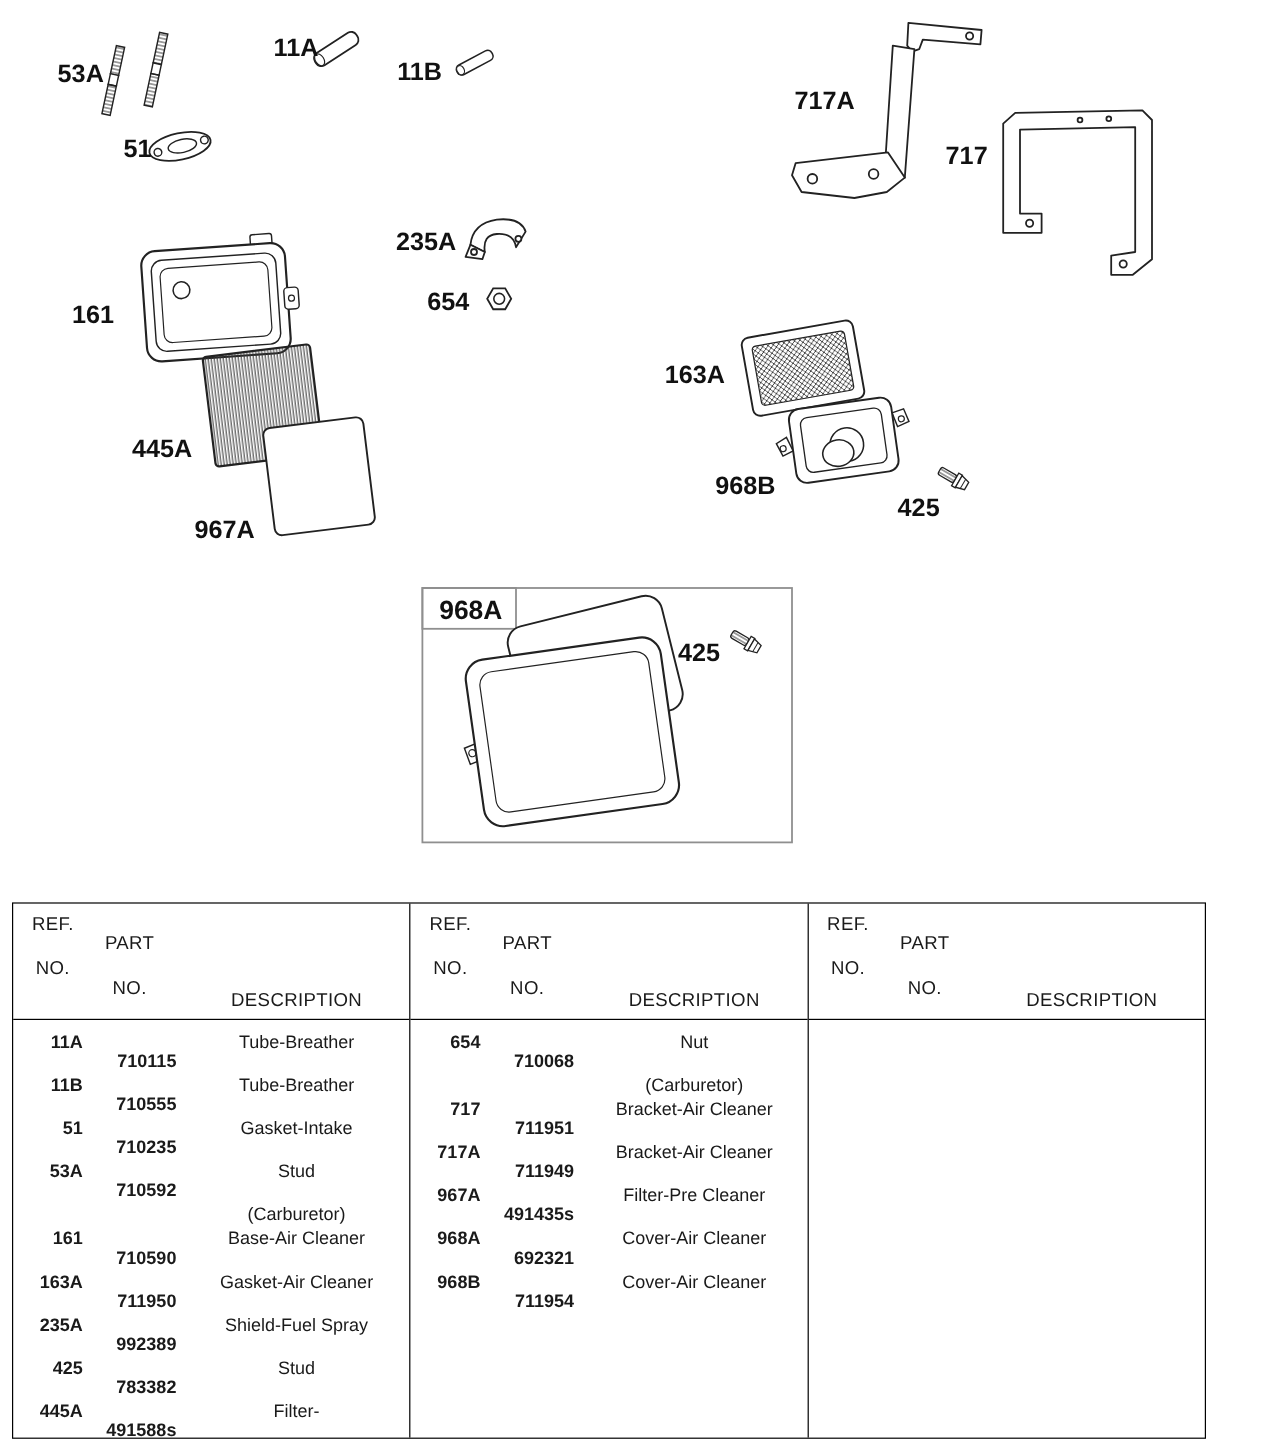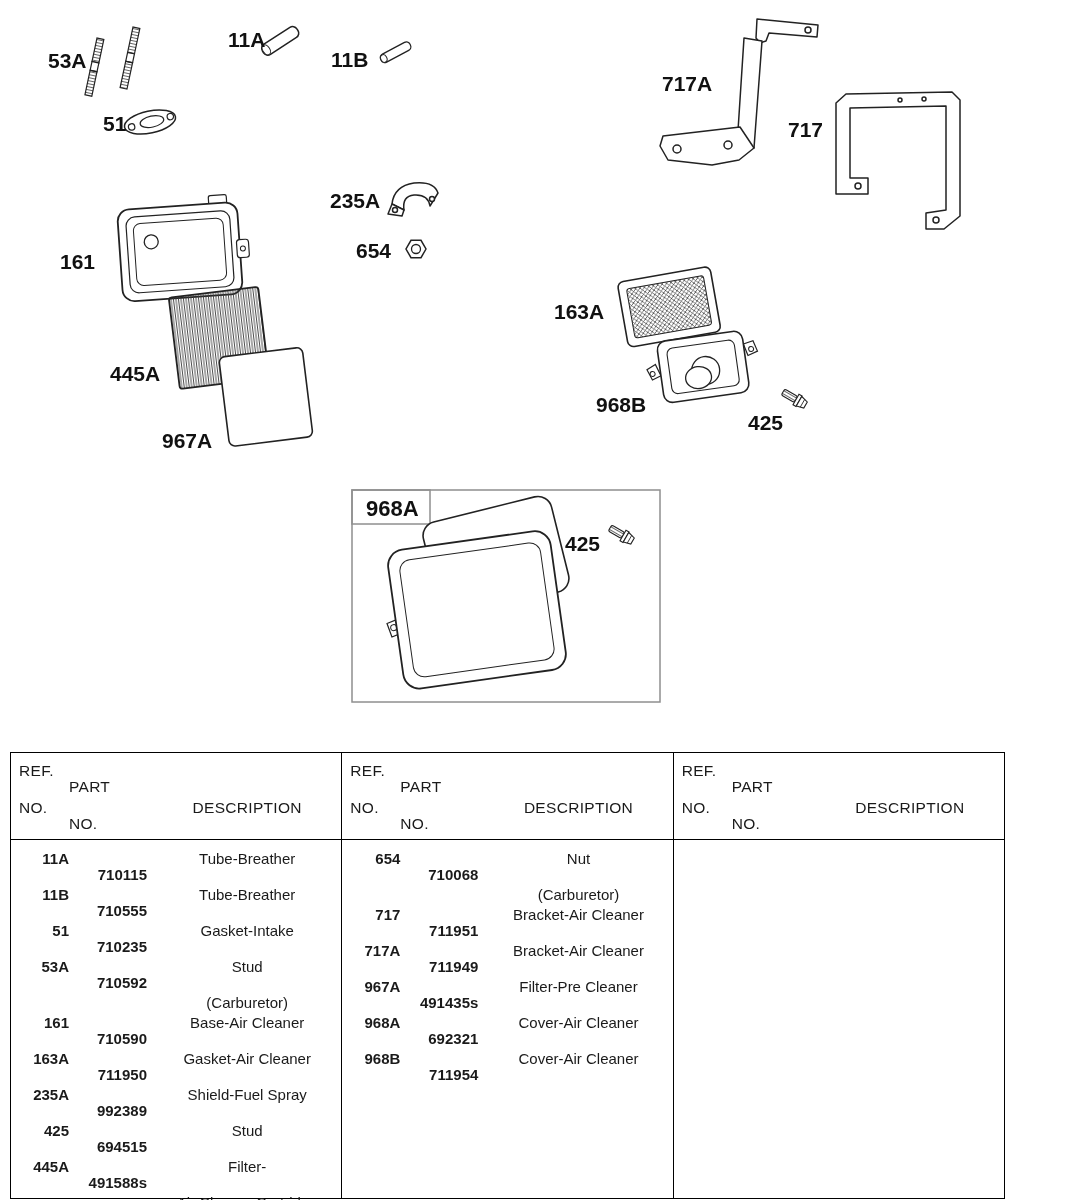--- a/index.html
+++ b/index.html
@@ -14,22 +14,22 @@
                  border:1.6px solid #000; display:flex; background:#fff; }
   .tgroup { flex:1; display:flex; flex-direction:column; min-width:0; }
   .tgroup:not(:last-child) { border-right:1.6px solid #000; }
   .thead { border-bottom:1.6px solid #000; padding:7px 6px 5px 8px; }
   .thr { display:flex; line-height:21px; font-size:15.5px; letter-spacing:.3px; }
   .tbody { padding:9px 6px 0 8px; }
   .tr { display:flex; line-height:20px; font-size:15px; }
   .c-ref  { width:50px; text-align:right; flex:none; }
   .c-part { width:78px; text-align:right; flex:none;margin-top:16px; }
   .c-desc { flex:1; padding-left:12px; text-align:center; white-space:nowrap; overflow:hidden; }
-  .thr .c-ref, .thr .c-part { text-align:left; }
-  .thr .c-desc { text-align:center; }
+  .thr .c-ref, .thr .c-part { text-align:center; }
+  .thr .c-desc { text-align:center;margin-top:26px; }
   .b { font-weight:700; }
 </style>
 </head>
 <body>
 
 <div class="page">
 
   <svg class="diagram" width="1073" height="748" viewBox="0 0 1073 748" xmlns="http://www.w3.org/2000/svg">
     <defs>
       <pattern id="threads" width="3" height="3" patternUnits="userSpaceOnUse">
@@ -237,21 +237,21 @@
           </div>
 
           <div class="tr">
             <span class="c-ref b">235A</span>
             <span class="c-part b">992389</span>
             <span class="c-desc">Shield-Fuel Spray</span>
           </div>
 
           <div class="tr">
             <span class="c-ref b">425</span>
-            <span class="c-part b">694515</span>
+            <span class="c-part b">783382</span>
             <span class="c-desc">Stud</span>
           </div>
 
 
           <div class="tr">
             <span class="c-ref b">445A</span>
             <span class="c-part b">491588s</span>
             <span class="c-desc">Filter-</span>
           </div>
 

